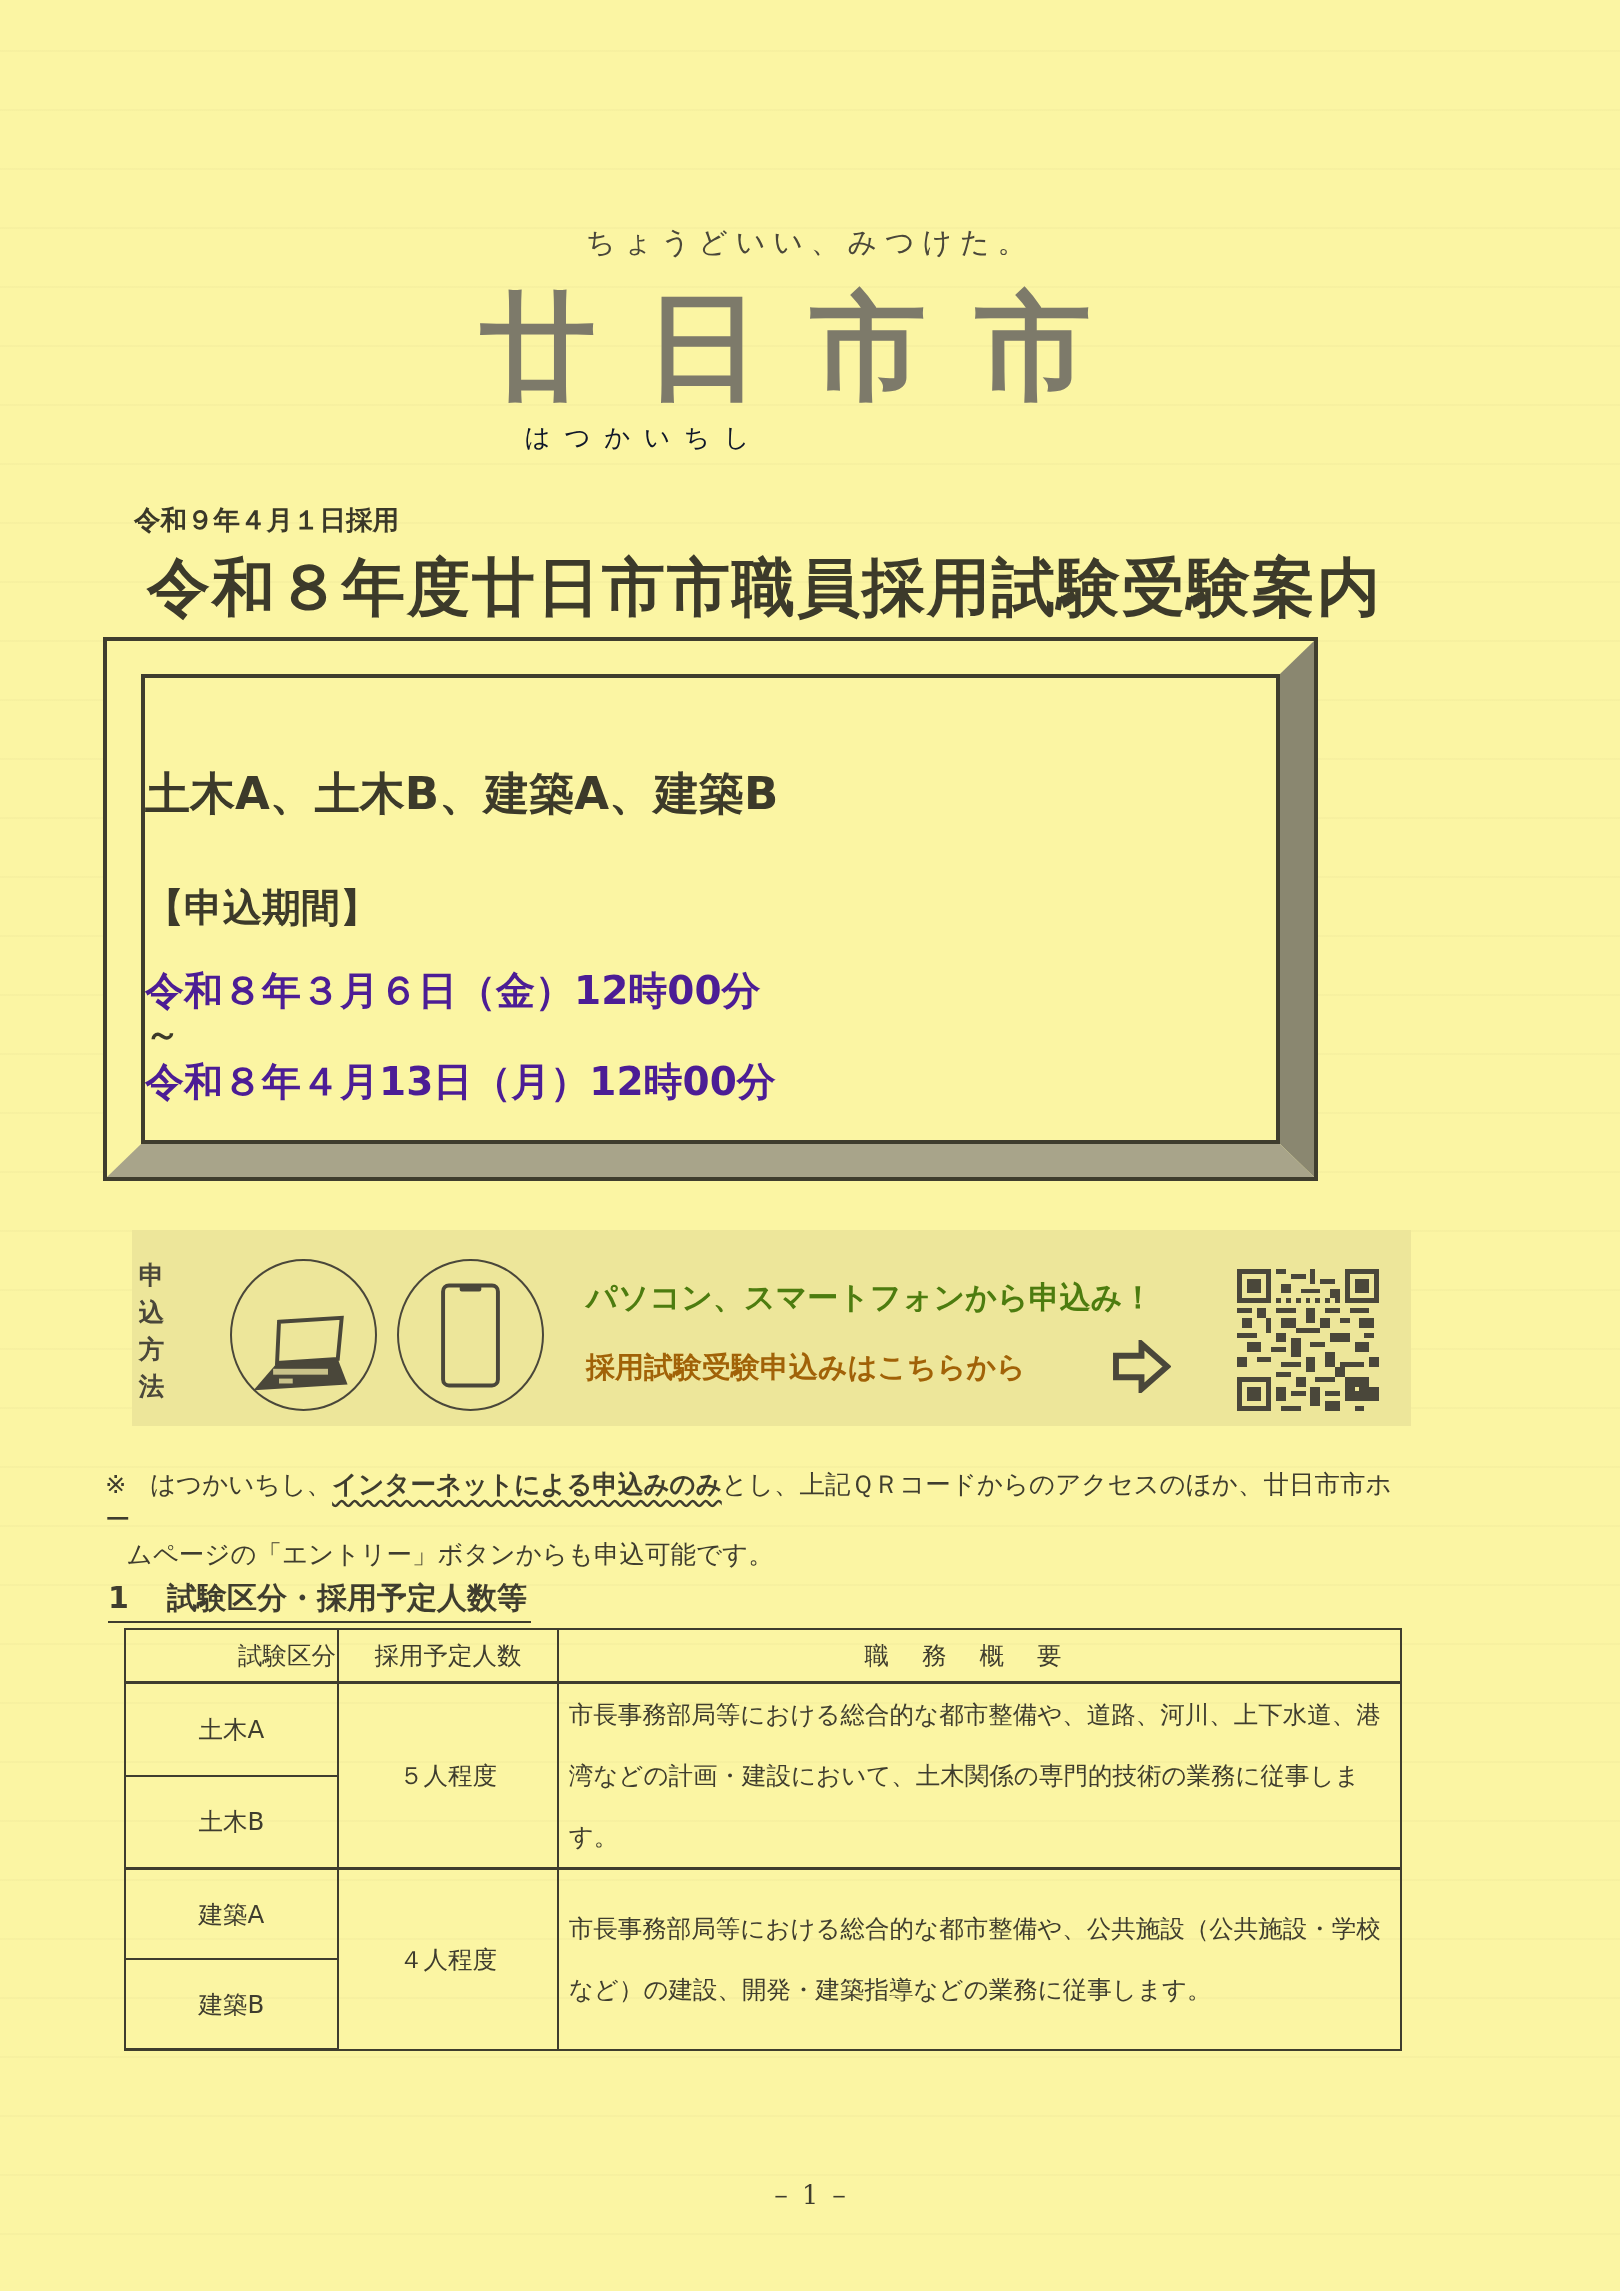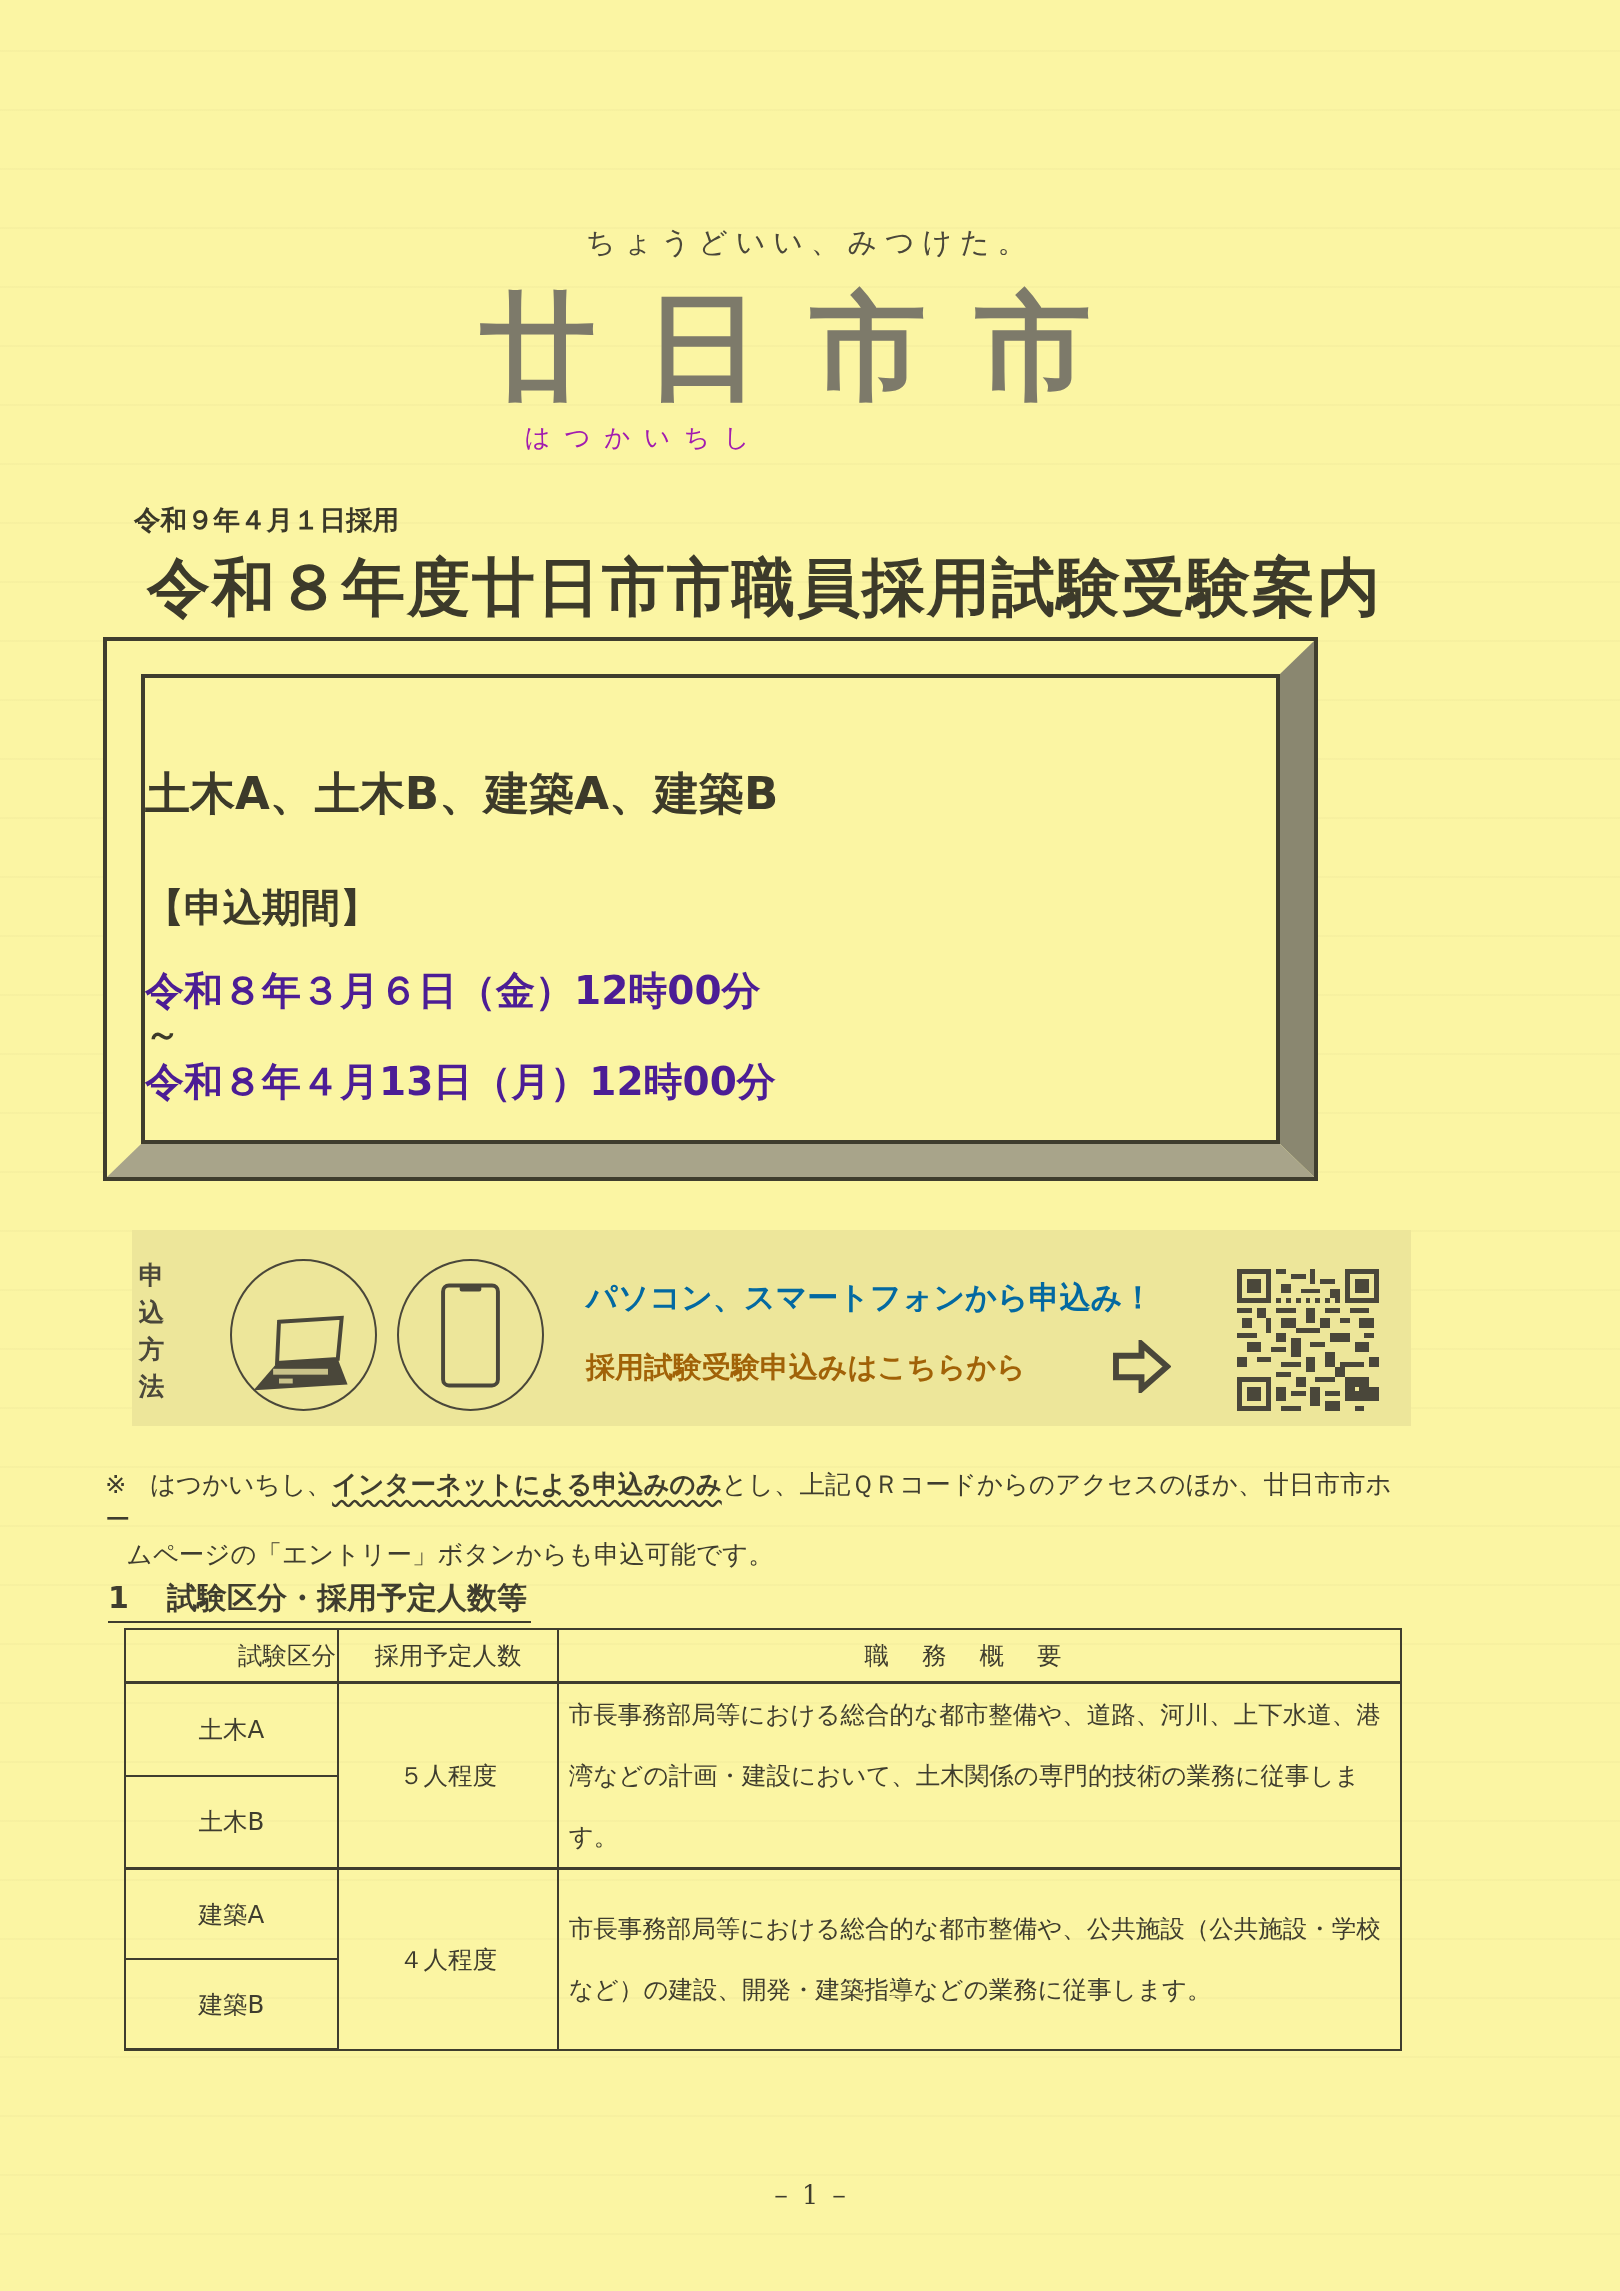--- a/index.html
+++ b/index.html
@@ -15,21 +15,21 @@
       left: 0; width: 1620px; top: 223px; text-align: center;
       font-size: 29px; letter-spacing: 7.8px; color: #4a473a;
     }
     .logo {
       left: 0; width: 1620px; top: 289px; text-align: center;
       font-size: 116px; font-weight: bold; letter-spacing: 49px;
       color: #7d7a6a; line-height: 1;
     }
     .logo-reading {
       left: 0; width: 1288px; top: 420px; text-align: center;
-      font-size: 25.5px; letter-spacing: 13.7px; color: #a21caf;
+      font-size: 25.5px; letter-spacing: 13.7px; color: #0f172a;
     }
     .subtitle {
       left: 134px; top: 502px; font-size: 26.5px; font-weight: bold; color: #3a3828;
     }
     .main-title {
       left: 147px; top: 545px; font-size: 63px; font-weight: bold;
       color: #3c3a2a; letter-spacing: 2px; white-space: nowrap;
     }
     
     .frame {
@@ -71,21 +71,21 @@
     }
     .apply-label {
       position: absolute; left: 0; top: 27.4px; width: 39px;
       font-size: 25.5px; font-weight: bold; line-height: 37px; text-align: center; color: #4a473a;
     }
     .device-circle {
       position: absolute; top: 29px; width: 147px; height: 152px;
       border: 2px solid #4a473a; border-radius: 50%; box-sizing: border-box;
     }
     .apply-text1 {
-      position: absolute; left: 454px; top: 47px; font-size: 31px; font-weight: bold; color: #0369a1;
+      position: absolute; left: 454px; top: 47px; font-size: 31px; font-weight: bold; color: #4d7c0f;
     }
     .apply-text2 {
       position: absolute; left: 454px; top: 118px; font-size: 29px; font-weight: bold; color: #a16207;
     }
     .arrow-icon { position: absolute; left: 980px; top: 110px; }
     .qr { position: absolute; left: 1105px; top: 39px; width: 142px; height: 142px; }
     
     .note {
       left: 105px; top: 1467px; width: 1304px; font-size: 25.5px; line-height: 35px; color: #3f3d2e;
     }

